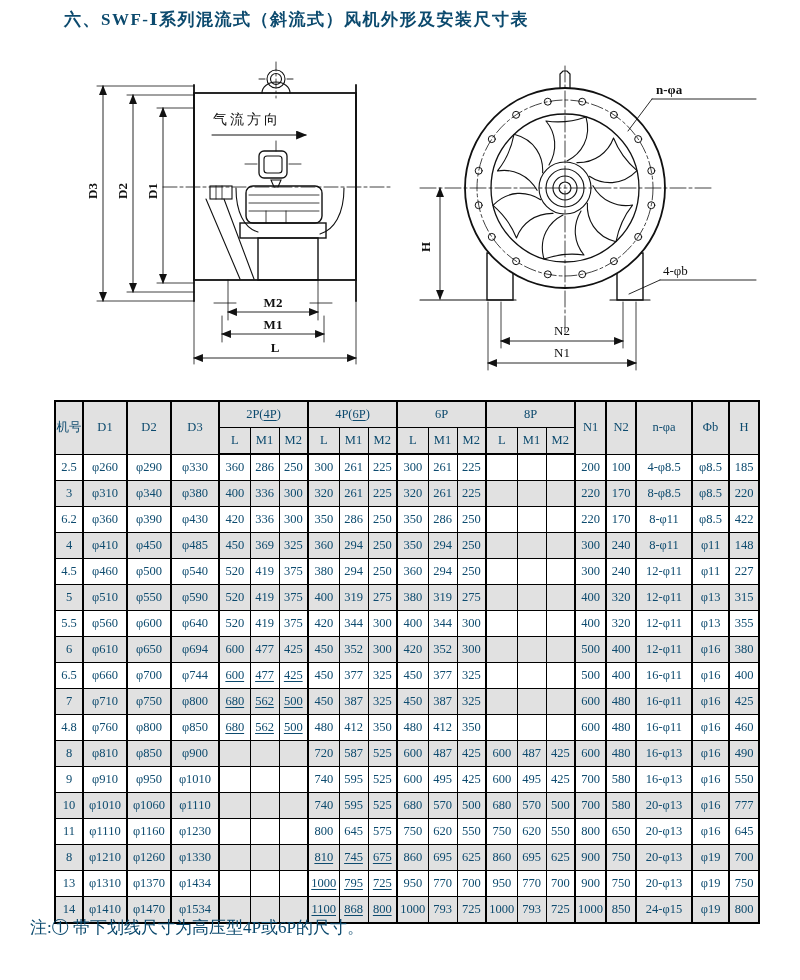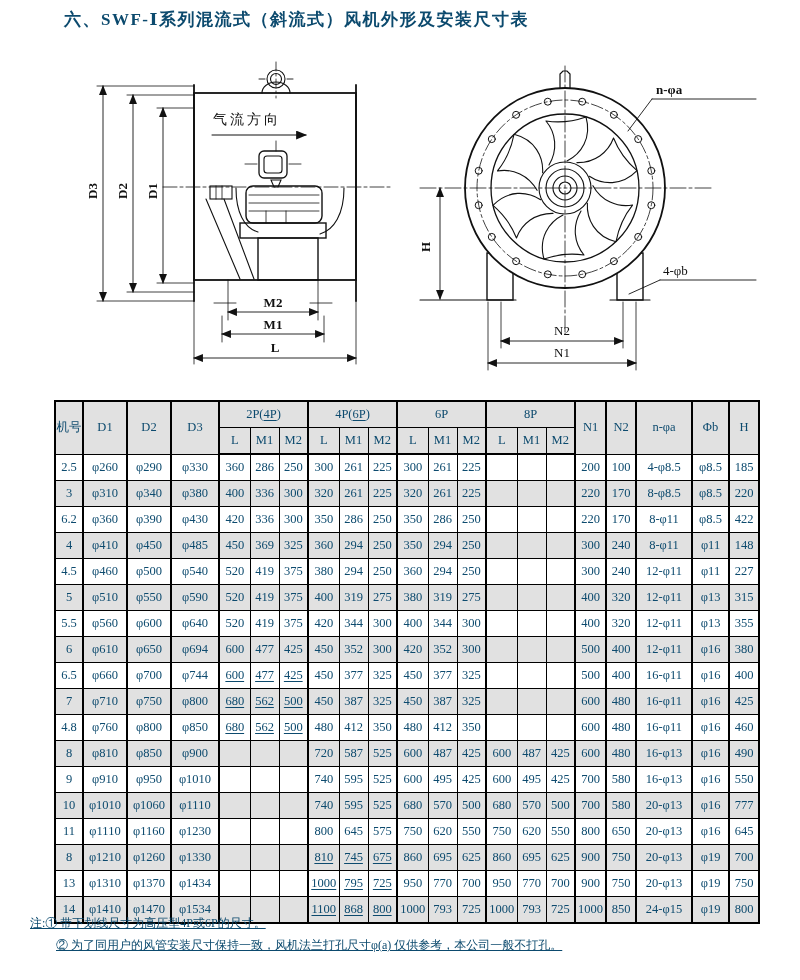--- a/index.html
+++ b/index.html
@@ -15,21 +15,21 @@
                   border-collapse:collapse;table-layout:fixed;
                   font-size:12.5px;text-align:center;border:2px solid #000;}
   .dim-table th,.dim-table td{border:1px solid #000;padding:0;height:25px;
                   font-weight:normal;overflow:hidden;white-space:nowrap;}
   .dim-table thead th{background:#e1e1e1;}
   .dim-table thead tr:last-child th{border-bottom:2px solid #000;}
   .dim-table tbody tr:nth-child(even) td{background:#e1e1e1;}
   .bl{border-left-width:2px !important;}
   .u{text-decoration:underline;text-underline-offset:2px;}
 
-  .notes{position:absolute;left:30px;top:912px;font-size:12px;line-height:1.85;text-decoration:underline;}
+  .notes{position:absolute;left:30px;top:912px;font-size:17px;line-height:1.85;}
   .notes div{white-space:nowrap;}
   .notes .n2{padding-left:26px;}
 </style>
 </head>
 <body>
 
 <div class="page">
 
   <h1 class="title">六、SWF-Ⅰ系列混流式（斜流式）风机外形及安装尺寸表</h1>
 
@@ -686,16 +686,15 @@
           <td class="bl">850</td>
           <td class="bl">24-φ15</td>
           <td class="bl">φ19</td>
           <td class="bl">800</td>
         </tr>
       </tbody>
   </table>
 
   <div class="notes">
     <div class="n1">注:① 带下划线尺寸为高压型4P或6P的尺寸。</div>
-    <div class="n2">② 为了同用户的风管安装尺寸保持一致，风机法兰打孔尺寸φ(a) 仅供参考，本公司一般不打孔。</div>
   </div>
 
 </div>
 
 </body></html>

